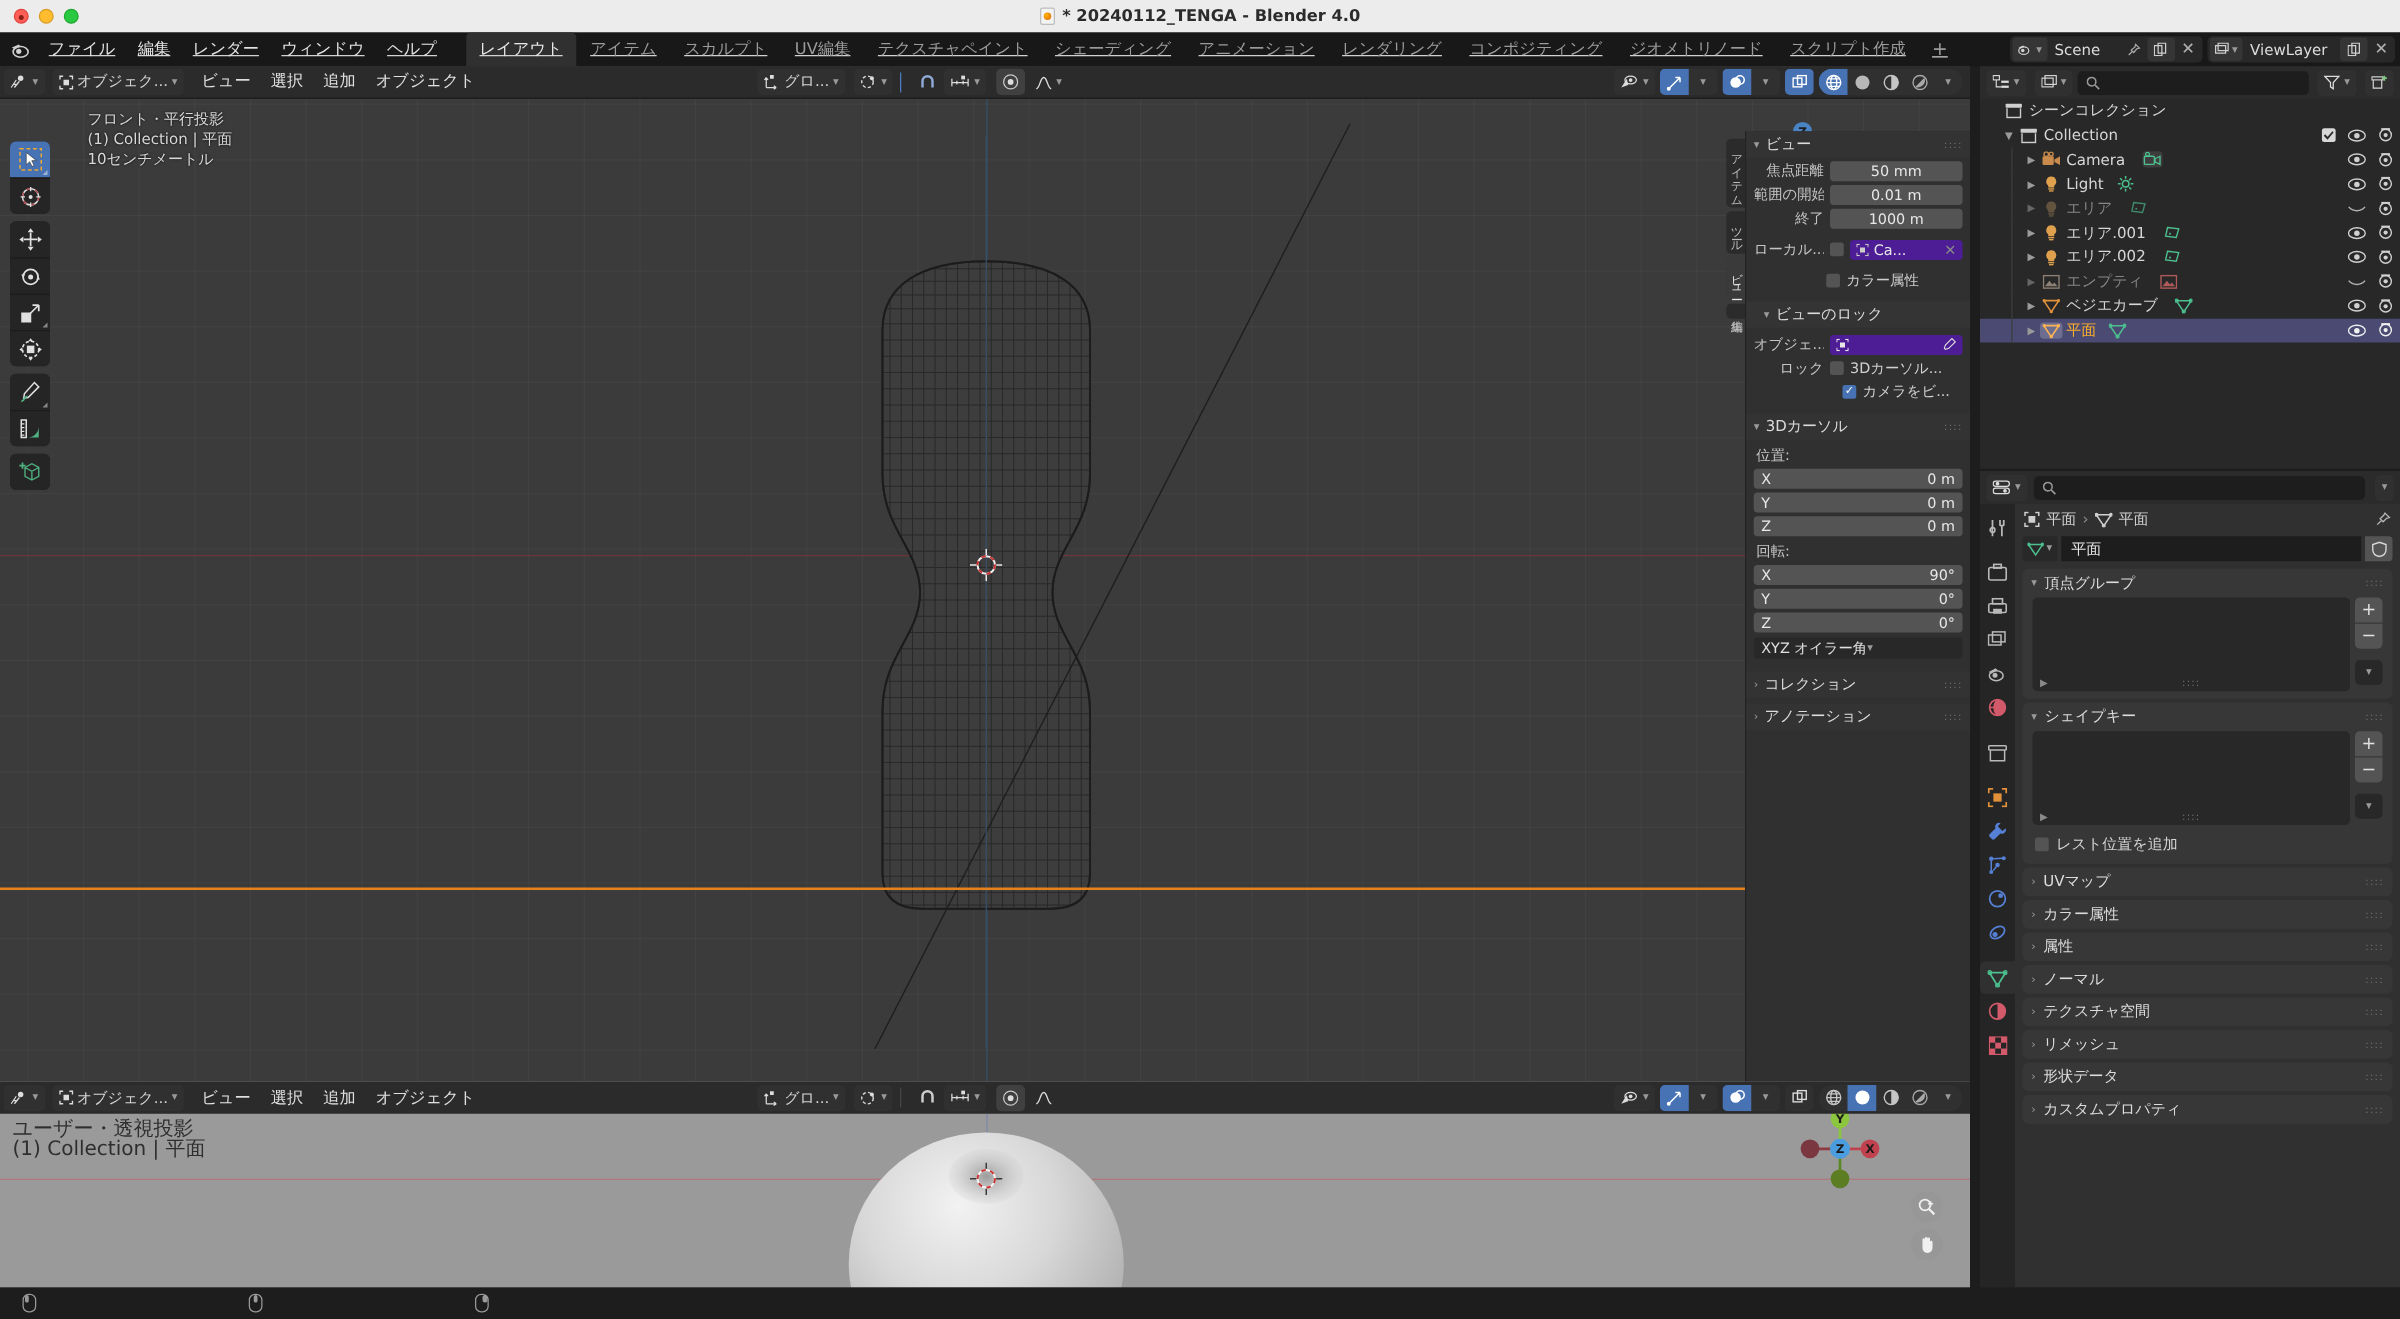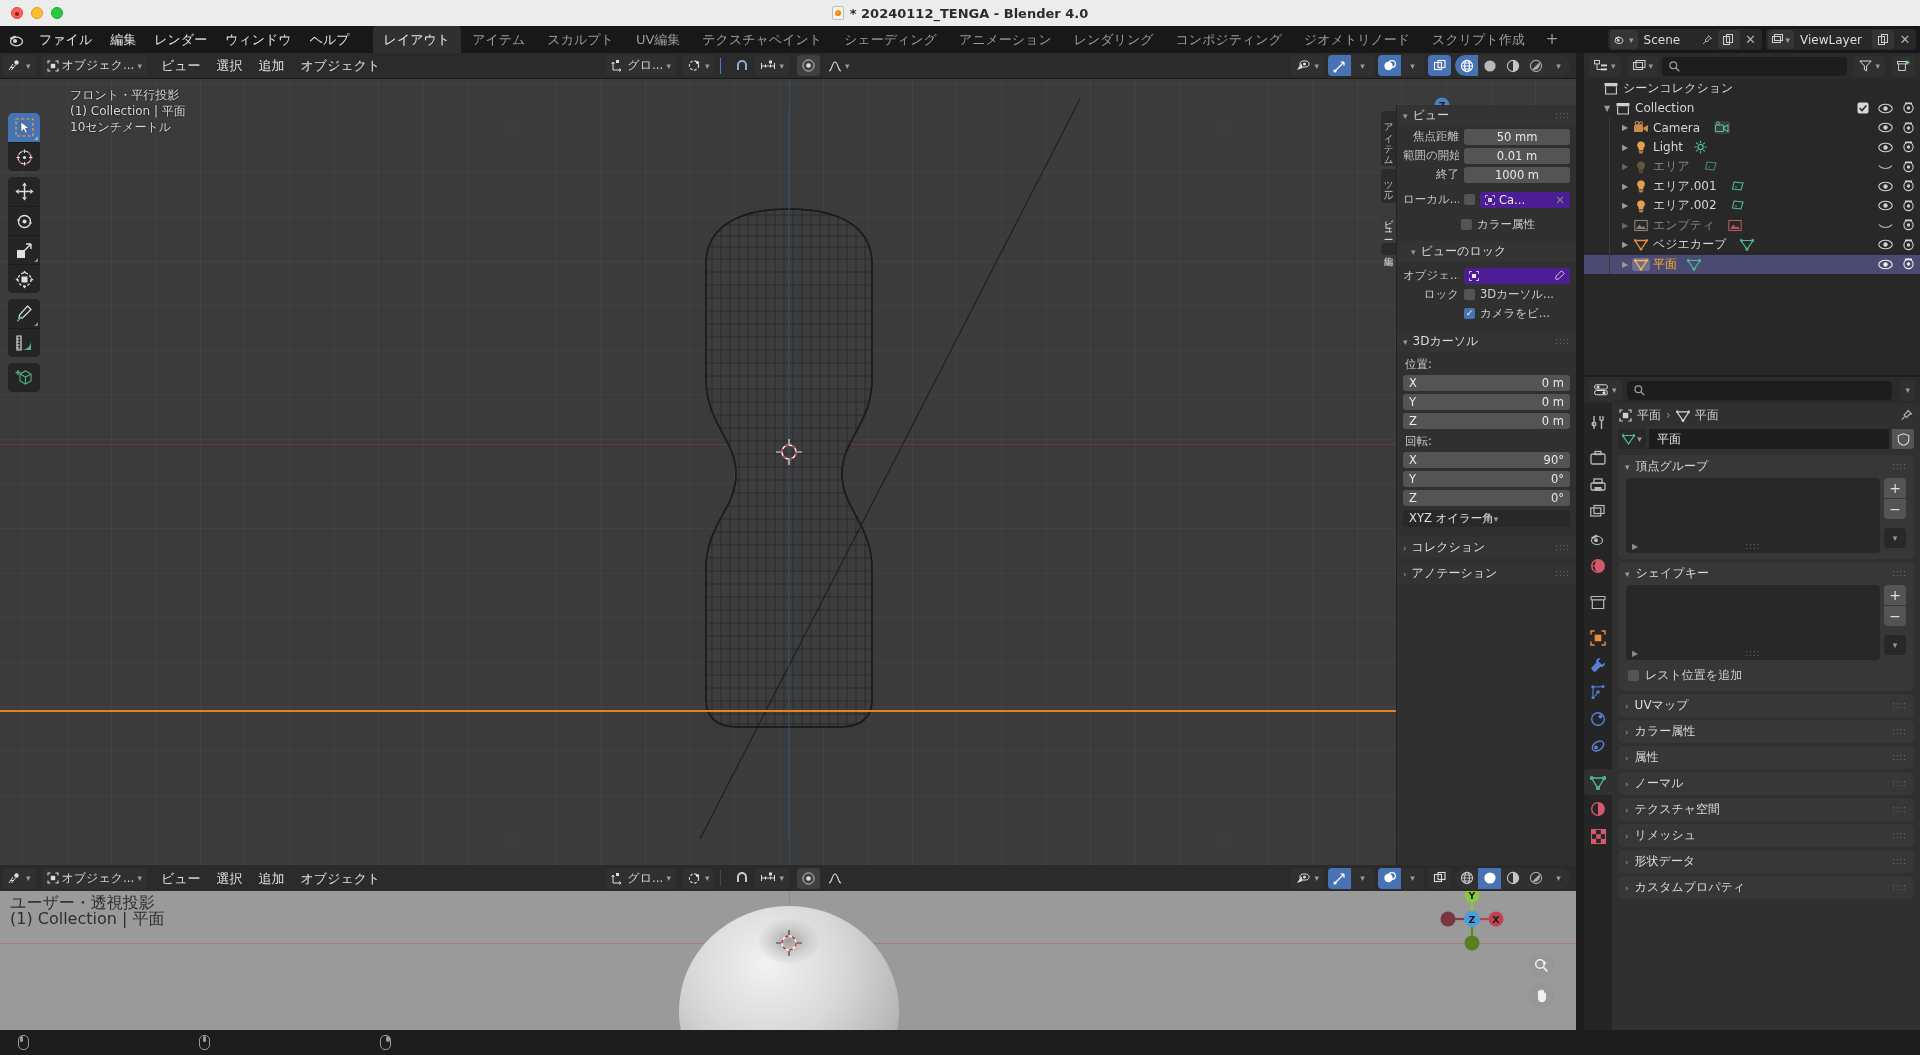--- a/index.html
+++ b/index.html
@@ -38,21 +38,21 @@
   }
   .blender-doc-icon i {
     width:6px; height:6px; border-radius:50%;
     background: radial-gradient(circle at 35% 35%, #ffb400 0%, #e87d0d 70%);
     display:block;
   }
 
   
   .topbar {
     position:absolute; top:26px; left:0; width:1920px; height:27px;
-    background:#181818; display:flex; align-items:center;
+    background:#181818; display:flex; align-items:center;text-decoration:underline;
   }
   .blender-logo {
     width:22px; height:22px; margin-left:5px; margin-right:3px;
     display:flex; align-items:center; justify-content:center;
   }
   .menu-item {
     padding:0 9px; height:22px; line-height:22px; font-size:13px; color:#e3e3e3;
     border-radius:3px; cursor:default; white-space:nowrap;
   }
   .ws-tabs { display:flex; align-items:flex-end; height:27px; margin-left:14px; }
@@ -824,21 +824,21 @@
                   <path d="M7.5 0.8 L10.2 3.5 L5 8.7 L2.3 9.5 L1.5 8.7 L2.3 6 Z" fill="none" stroke="#ddd" stroke-width="0.9"></path>
                 </svg>
             </span>
           </span>
         </div>
         <div class="np-row">
           <span class="np-label">ロック</span>
           <span class="np-chk"></span>
           <span style="color:#d0d0d0;">3Dカーソル...</span>
         </div>
-        <div class="np-row" style="padding-left:61px;">
+        <div class="np-row" style="padding-left:61px;justify-content:center;">
           <span class="np-chk on"></span>
           <span style="color:#d0d0d0;">カメラをビ...</span>
         </div>
 
         <div class="np-sec-head" style="margin-top:9px;">
           <span class="chev">▾</span>
           <span>3Dカーソル</span>
           <span class="dots4">::::</span>
         </div>
         <div class="np-group-title">位置:</div>

